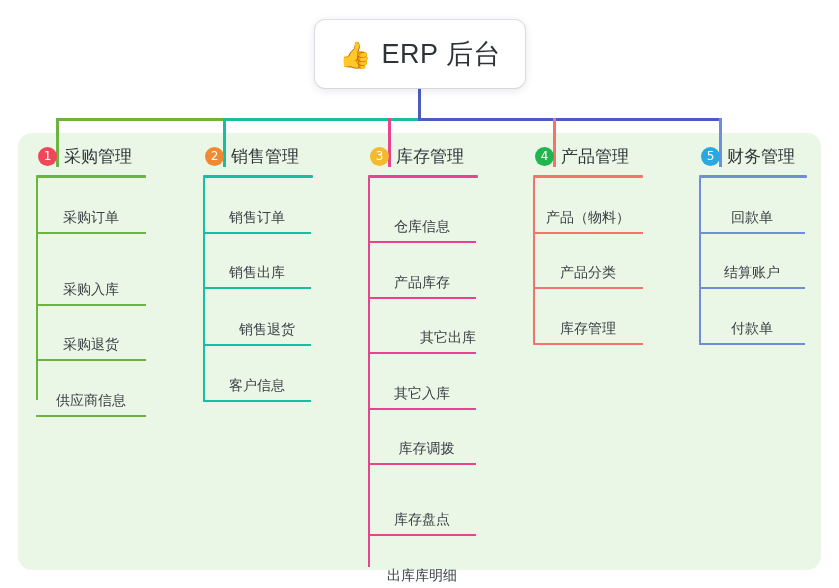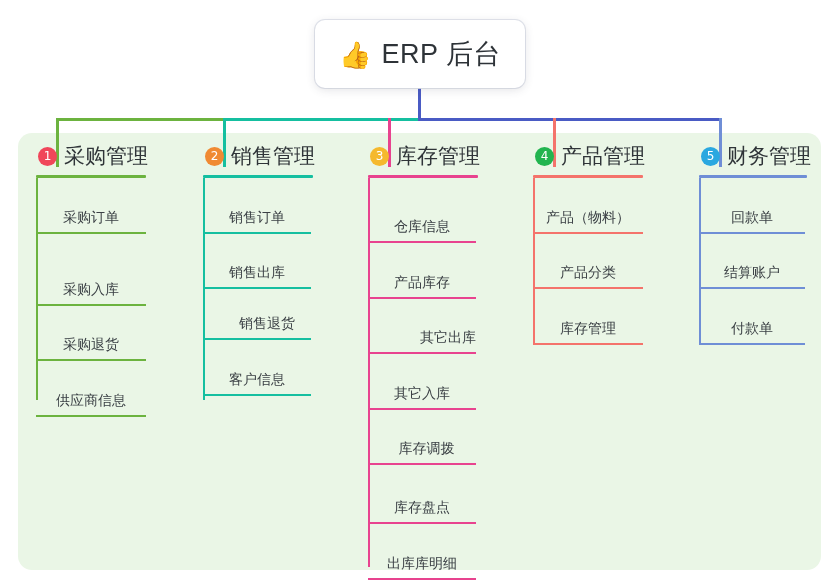--- a/index.html
+++ b/index.html
@@ -90,21 +90,21 @@
     height: 19px;
     border-radius: 50%;
     color: #ffffff;
     font-size: 12px;
     line-height: 19px;
     text-align: center;
     font-family: "DejaVu Sans", sans-serif;
     flex: none;
   }
   .col-title {
-    font-size: 21px;
+    font-size: 17px;
     color: #2f3438;
     white-space: nowrap;
   }
   .header-rule {
     height: 3px;
     margin-top: 7px;
     border-radius: 1px;
   }
 
   
@@ -200,21 +200,21 @@
         <div class="items">
           <div class="spine" style="background: rgb(21, 191, 160); height: 222px;"></div>
           <div class="item" style="height: 55.5px; width: 108px;">
             <span class="item-label">销售订单</span>
             <div class="item-underline" style="background: rgb(21, 191, 160); width: 108px;"></div>
           </div>
           <div class="item" style="height: 55.5px; width: 108px;">
             <span class="item-label">销售出库</span>
             <div class="item-underline" style="background: rgb(21, 191, 160); width: 108px;"></div>
           </div>
-          <div class="item" style="height: 51px; width: 108px; padding-left: 20px;">
+          <div class="item" style="height: 57px; width: 108px; padding-left: 20px;">
             <span class="item-label">销售退货</span>
             <div class="item-underline" style="background: rgb(21, 191, 160); width: 108px;"></div>
           </div>
           <div class="item" style="height: 55.5px; width: 108px;">
             <span class="item-label">客户信息</span>
             <div class="item-underline" style="background: rgb(21, 191, 160); width: 108px;"></div>
           </div>
         </div>
       </div>
       <div class="column" style="left: 368px; width: 108px;">
@@ -238,21 +238,21 @@
             <div class="item-underline" style="background: rgb(232, 67, 143); width: 108px;"></div>
           </div>
           <div class="item" style="height: 55.5px; width: 108px;">
             <span class="item-label">其它入库</span>
             <div class="item-underline" style="background: rgb(232, 67, 143); width: 108px;"></div>
           </div>
           <div class="item" style="height: 55.5px; width: 108px; padding-left: 9px;">
             <span class="item-label">库存调拨</span>
             <div class="item-underline" style="background: rgb(232, 67, 143); width: 108px;"></div>
           </div>
-          <div class="item" style="height: 59px; width: 108px;">
+          <div class="item" style="height: 71px; width: 108px;">
             <span class="item-label">库存盘点</span>
             <div class="item-underline" style="background: rgb(232, 67, 143); width: 108px;"></div>
           </div>
           <div class="item" style="height: 55.5px; width: 108px;">
             <span class="item-label">出库库明细</span>
             <div class="item-underline" style="background: rgb(232, 67, 143); width: 108px;"></div>
           </div>
         </div>
       </div>
       <div class="column" style="left: 533px; width: 110px;">

